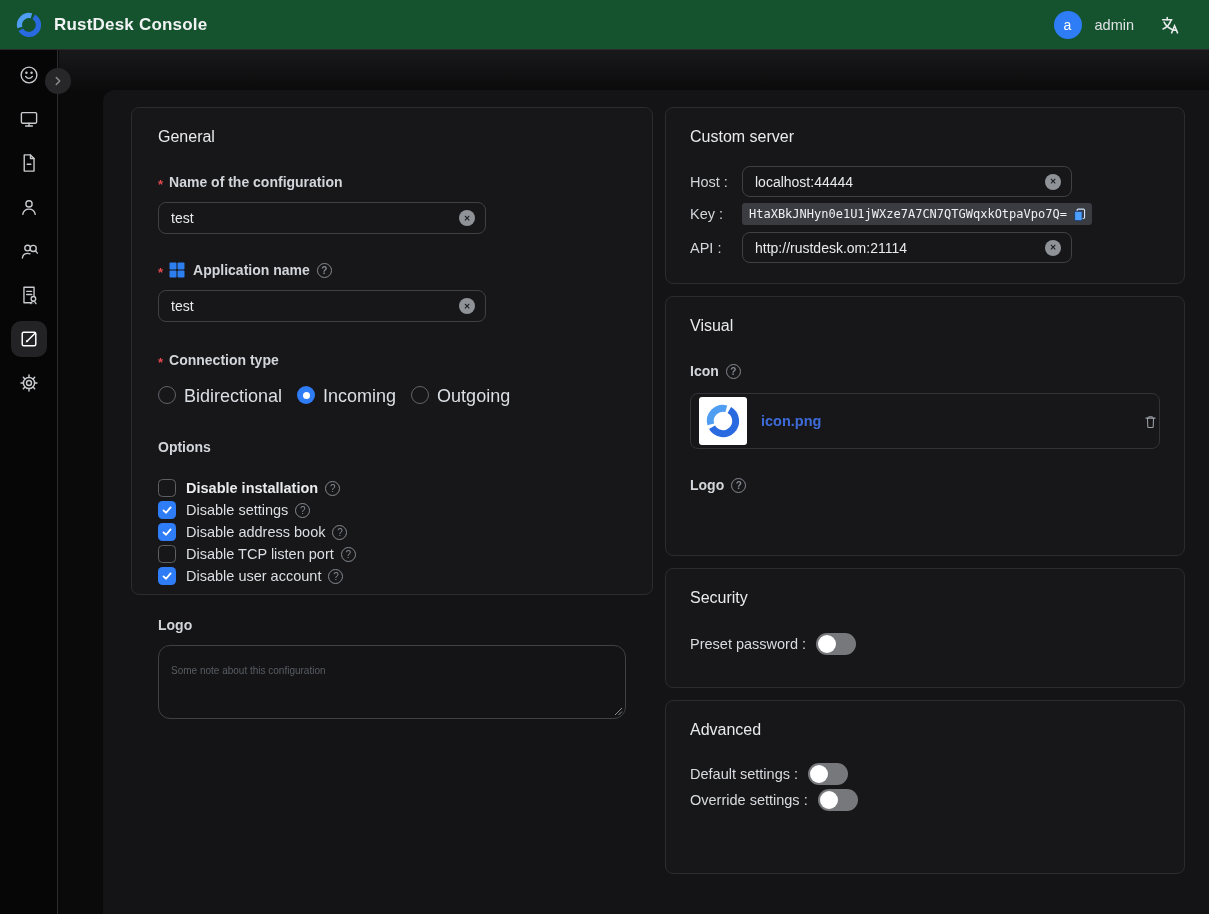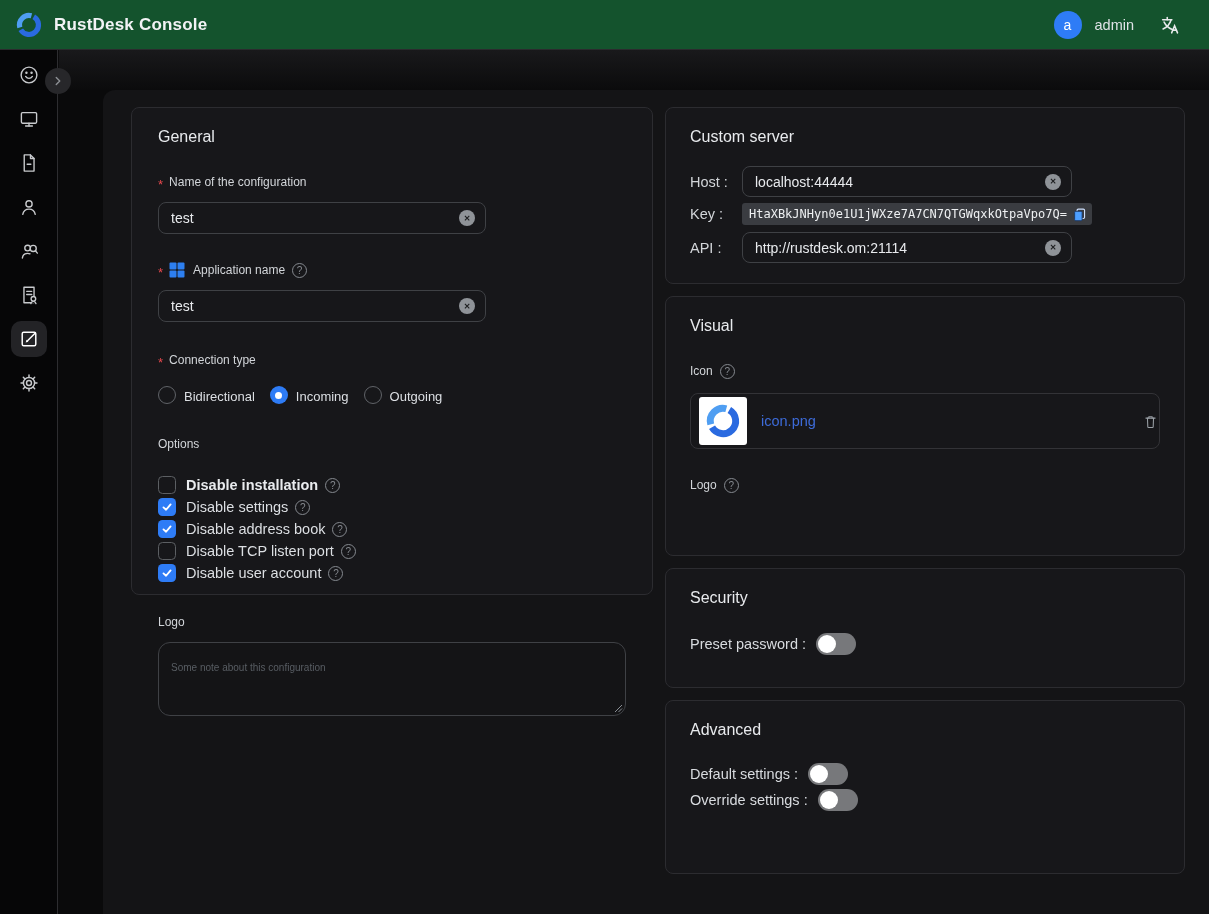--- a/index.html
+++ b/index.html
@@ -36,35 +36,35 @@
   .sub-band { position:absolute; left:59px; right:0; top:50px; height:40px;
     background:linear-gradient(#19191b,#0b0b0c); }
   
   .main { position:absolute; left:103px; top:90px; right:0; bottom:0;
     background:#141416; border-top-left-radius:12px; overflow:hidden; }
   .card { background:#17171a; border:1px solid #2c2c30; border-radius:8px; }
   .section-title { font-size:16px; color:#e8eaed; font-weight:500; height:20px; }
   .general-card { position:absolute; left:28px; top:17px; width:522px; height:488px; padding:20px 26px; }
   .right-col { position:absolute; left:562px; top:17px; width:520px; display:flex; flex-direction:column; gap:12px; }
   
-  .field-label { font-size:12px; color:#d2d5d9; display:flex; align-items:center; height:20px; }
+  .field-label { font-size:14px; color:#d2d5d9; display:flex; align-items:center; height:20px;font-weight:bold; }
   .required::before { content:"*"; color:#e5484d; margin-right:6px; font-size:13px; position:relative; top:2px; }
   .text-input { position:relative; height:32px; border:1px solid #3f4145; border-radius:8px;
     display:flex; align-items:center; background:transparent; }
   .text-input input { flex:1; min-width:0; background:transparent; border:none; outline:none;
     color:#e8eaed; font-size:14px; padding:0 12px; font-family:"Liberation Sans", sans-serif; }
   .clear-btn { width:16px; height:16px; border-radius:50%; background:#8f9398; flex:none;
     display:flex; align-items:center; justify-content:center; margin-right:10px; cursor:pointer; }
   .clear-btn::before { content:"\2715"; font-size:8px; font-weight:700; color:#1c1d1f; }
   .q { width:15px; height:15px; border:1.3px solid #85898f; border-radius:50%; color:#85898f;
     font-size:10px; display:inline-flex; align-items:center; justify-content:center;
     margin-left:7px; flex:none; cursor:pointer; }
   .q::before { content:"?"; }
   .radio-group { display:flex; align-items:center; gap:15px; }
-  .radio-option { display:flex; align-items:flex-end; gap:8px; font-size:13px; color:#dcdfe3; cursor:pointer; }
+  .radio-option { display:flex; align-items:flex-start; gap:8px; font-size:18px; color:#dcdfe3; cursor:pointer; }
   .radio { width:18px; height:18px; border-radius:50%; border:1.5px solid #606368; flex:none; }
   .radio.selected { border:none; background:#2e7cf6; position:relative; }
   .radio.selected::after { content:""; position:absolute; inset:5.5px; background:#fff; border-radius:50%; }
   .option-row { display:flex; align-items:center; height:22px; font-size:14.5px; color:#dcdfe3; }
   .option-row.bold .opt-label { font-weight:700; color:#e9ebee; }
   .opt-label { margin-left:10px; }
   .cb { width:18px; height:18px; border-radius:4.5px; border:1.5px solid #5c5f63; flex:none;
     display:flex; align-items:center; justify-content:center; cursor:pointer; }
   .cb.checked { border:none; background:#2e7cf6; }
   textarea.note { width:100%; height:74px; background:transparent; border:1px solid #3f4145;
@@ -78,21 +78,21 @@
   .cs-row { display:flex; align-items:center; }
   .cs-label { width:52px; font-size:14.5px; color:#d2d5d9; flex:none; }
   .cs-input { width:330px; height:31px; }
   .key-box { display:flex; align-items:center; background:#3a3c41; border-radius:3px;
     padding:2px 5px 2px 7px; height:22px; }
   .key-text { font-family:"DejaVu Sans Mono", monospace; font-size:12px; color:#eef0f2; white-space:nowrap; }
   .copy-btn { margin-left:5px; display:flex; cursor:pointer; }
   
   .vis-card { padding:20px 24px 48px 24px; }
   .file-box { height:56px; border:1px solid #333337; border-radius:8px;
-    display:flex; align-items:center; padding:0 0 0 8px; }
+    display:flex; align-items:center; padding:0 0 0 8px;font-weight:bold; }
   .thumb { width:48px; height:48px; background:#ffffff; border-radius:3px;
     display:flex; align-items:center; justify-content:center; flex:none; }
   .file-link { color:#3d6bd8; font-size:14.5px; margin-left:14px; cursor:pointer; }
   .trash { margin-left:auto; color:#9aa0a6; display:flex; cursor:pointer; }
   
   .sec-card { padding:20px 24px 30px 24px; }
   .adv-card { padding:20px 24px 40px 24px; }
   .toggle-row { display:flex; align-items:center; font-size:14.5px; color:#d8dbdf; height:26px; }
   .toggle { width:40px; height:22px; border-radius:11px; background:#77787b; margin-left:10px;
     position:relative; flex:none; cursor:pointer; }

